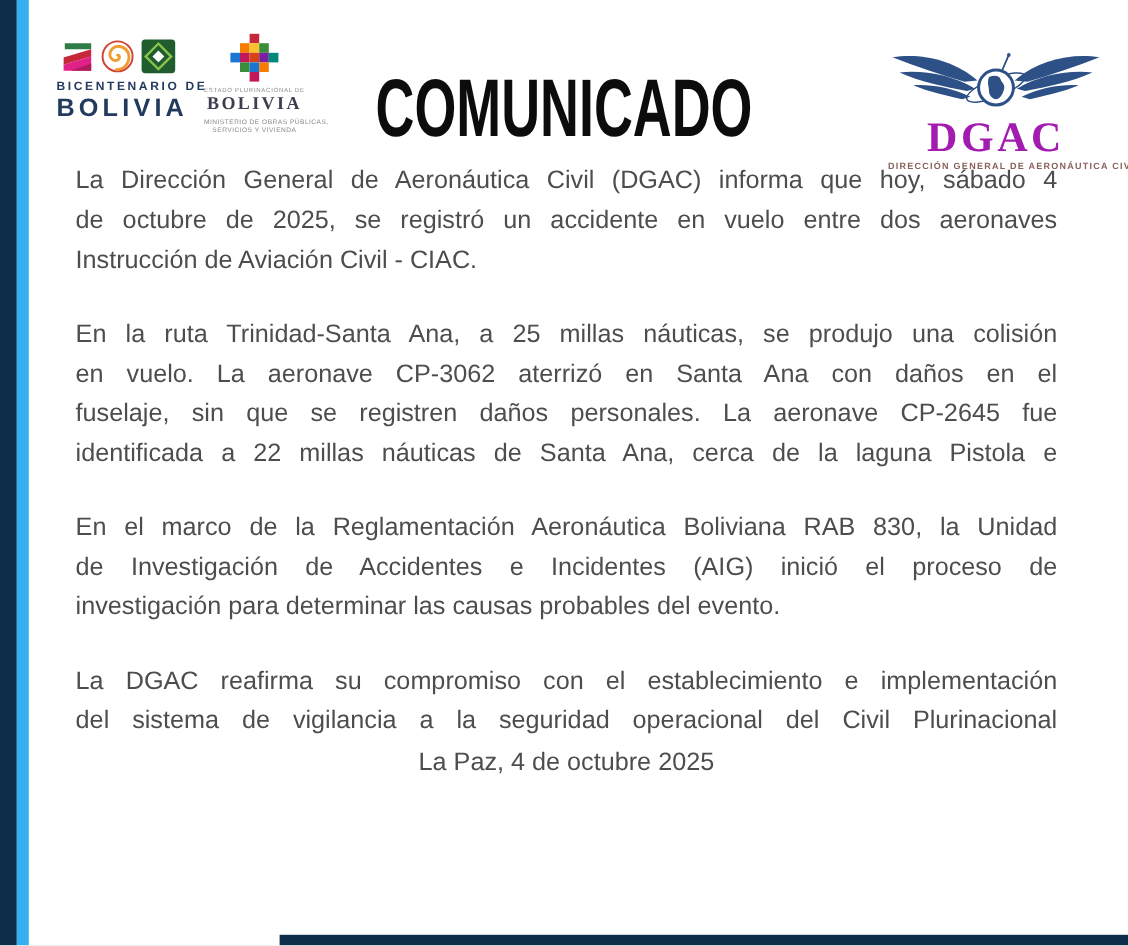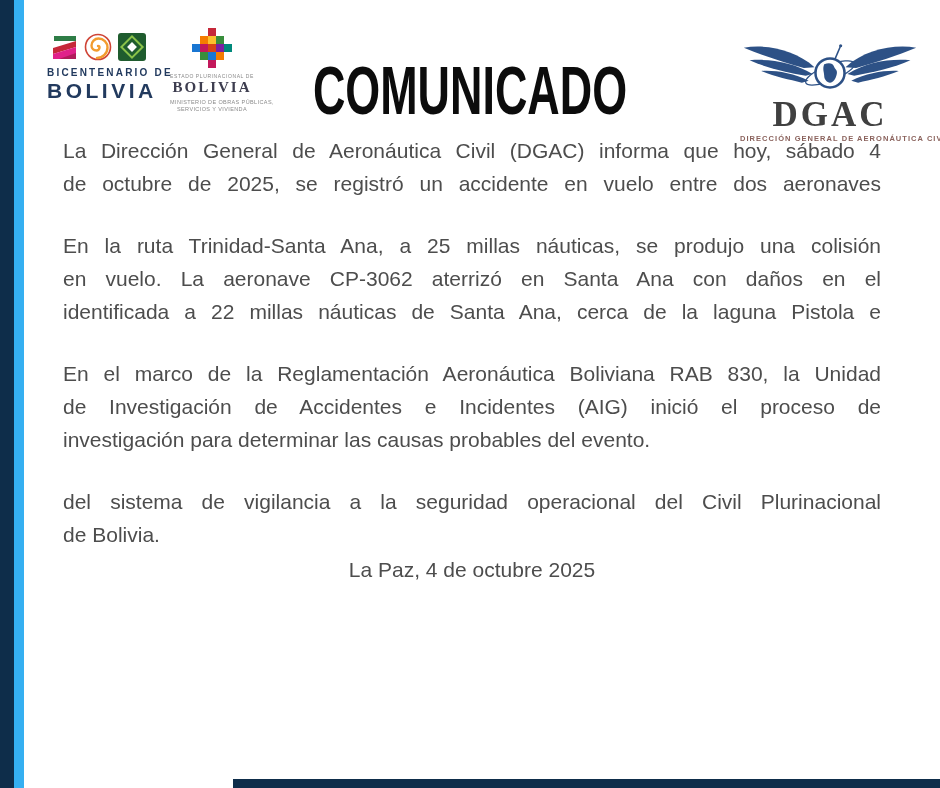--- a/index.html
+++ b/index.html
@@ -33,21 +33,21 @@
   .min svg { display:block; margin:0 auto 3px auto; }
   .min-estado { font-size:5px; letter-spacing:0.6px; color:#8a8a8a; white-space:nowrap; }
   .min-bolivia { font-family:"Liberation Serif", serif; font-size:15px; font-weight:bold;
                  letter-spacing:2px; color:#3d3d4f; margin:0px 0 3px 0; }
   .min-dept { font-size:5.5px; letter-spacing:0.4px; color:#8a8a8a; line-height:7px; white-space:nowrap; }
 
   
   .dgac { position:absolute; left:740px; top:40px; width:180px; text-align:center; }
   .dgac svg { display:block; margin:0 auto; }
   .dgac-acronym { font-family:"Liberation Serif", serif; font-size:35px; line-height:34px;
-                  font-weight:bold; color:#404040; letter-spacing:3px; margin-top:-4px; }
+                  font-weight:bold; color:#a21caf; letter-spacing:3px; margin-top:-4px; }
   .dgac-tagline { font-size:7.5px; font-weight:bold; letter-spacing:1.05px;
                   color:#8a625c; margin-top:2px; white-space:nowrap; }
 
   
   .body-text {
     position:absolute; left:63px; top:134px; width:818px;
     font-size:21px; line-height:33px; color:#4d4d4d; font-weight:300;
   }
   .para { margin:0 0 29px 0; }
   .para .line { white-space:nowrap; text-align:justify; text-align-last:justify; }
@@ -139,31 +139,33 @@
       <path d="M84,25 c5,-2 9,-1 10,2 c1,3 4,4 3,8 c-1,5 -4,9 -7,9 c-3,0 -6,-3 -6,-7 c0,-4 -2,-7 0,-12 z" fill="#2d5186"></path>
     </svg>
     <div class="dgac-acronym">DGAC</div>
     <div class="dgac-tagline">DIRECCIÓN GENERAL DE AERONÁUTICA CIVIL</div>
   </div>
 
   <div class="body-text">
     <div class="para">
       <div class="line">La Dirección General de Aeronáutica Civil (DGAC) informa que hoy, sábado 4</div>
       <div class="line">de octubre de 2025, se registró un accidente en vuelo entre dos aeronaves</div>
+      <div class="line last">Instrucción de Aviación Civil - CIAC.</div>
     </div>
     <div class="para">
       <div class="line">En la ruta Trinidad-Santa Ana, a 25 millas náuticas, se produjo una colisión</div>
       <div class="line">en vuelo. La aeronave CP-3062 aterrizó en Santa Ana con daños en el</div>
+      <div class="line">fuselaje, sin que se registren daños personales. La aeronave CP-2645 fue</div>
       <div class="line">identificada a 22 millas náuticas de Santa Ana, cerca de la laguna Pistola e</div>
     </div>
     <div class="para">
       <div class="line">En el marco de la Reglamentación Aeronáutica Boliviana RAB 830, la Unidad</div>
       <div class="line">de Investigación de Accidentes e Incidentes (AIG) inició el proceso de</div>
       <div class="line last">investigación para determinar las causas probables del evento.</div>
     </div>
     <div class="para" style="margin-bottom:0">
+      <div class="line">La DGAC reafirma su compromiso con el establecimiento e implementación</div>
       <div class="line">del sistema de vigilancia a la seguridad operacional del Civil Plurinacional</div>
-      <div class="line last">de Bolivia.</div>
     </div>
     <div class="dateline">La Paz, 4 de octubre 2025</div>
   </div>
 
 </div>
 
 </body></html>

